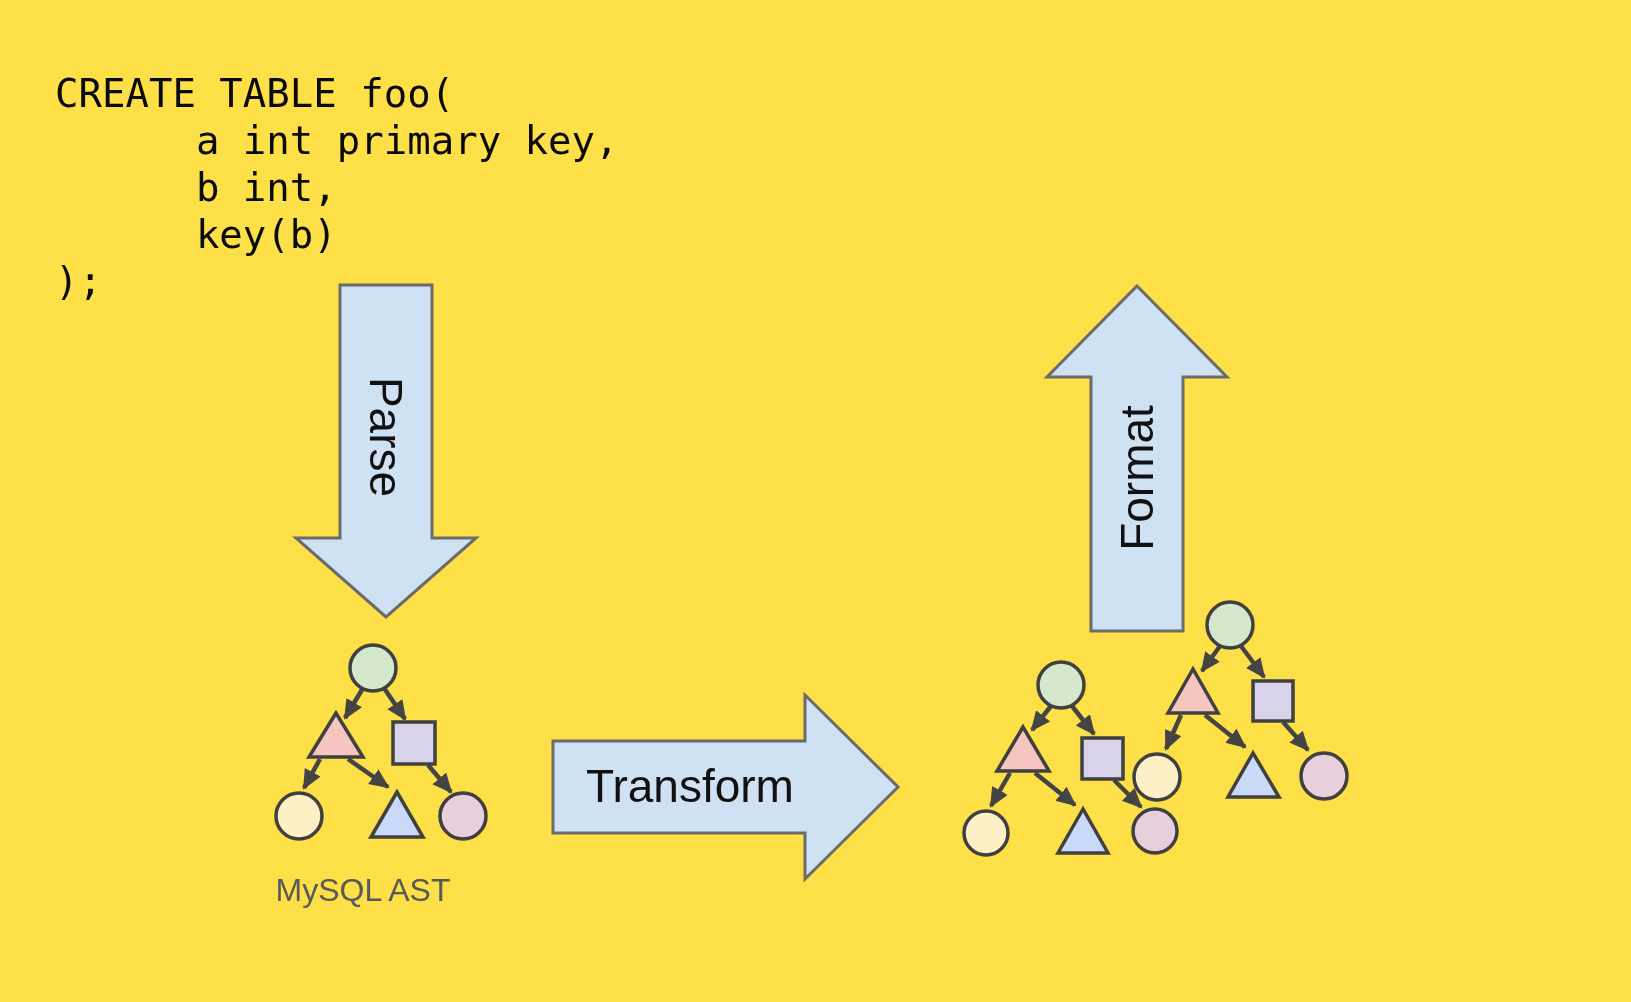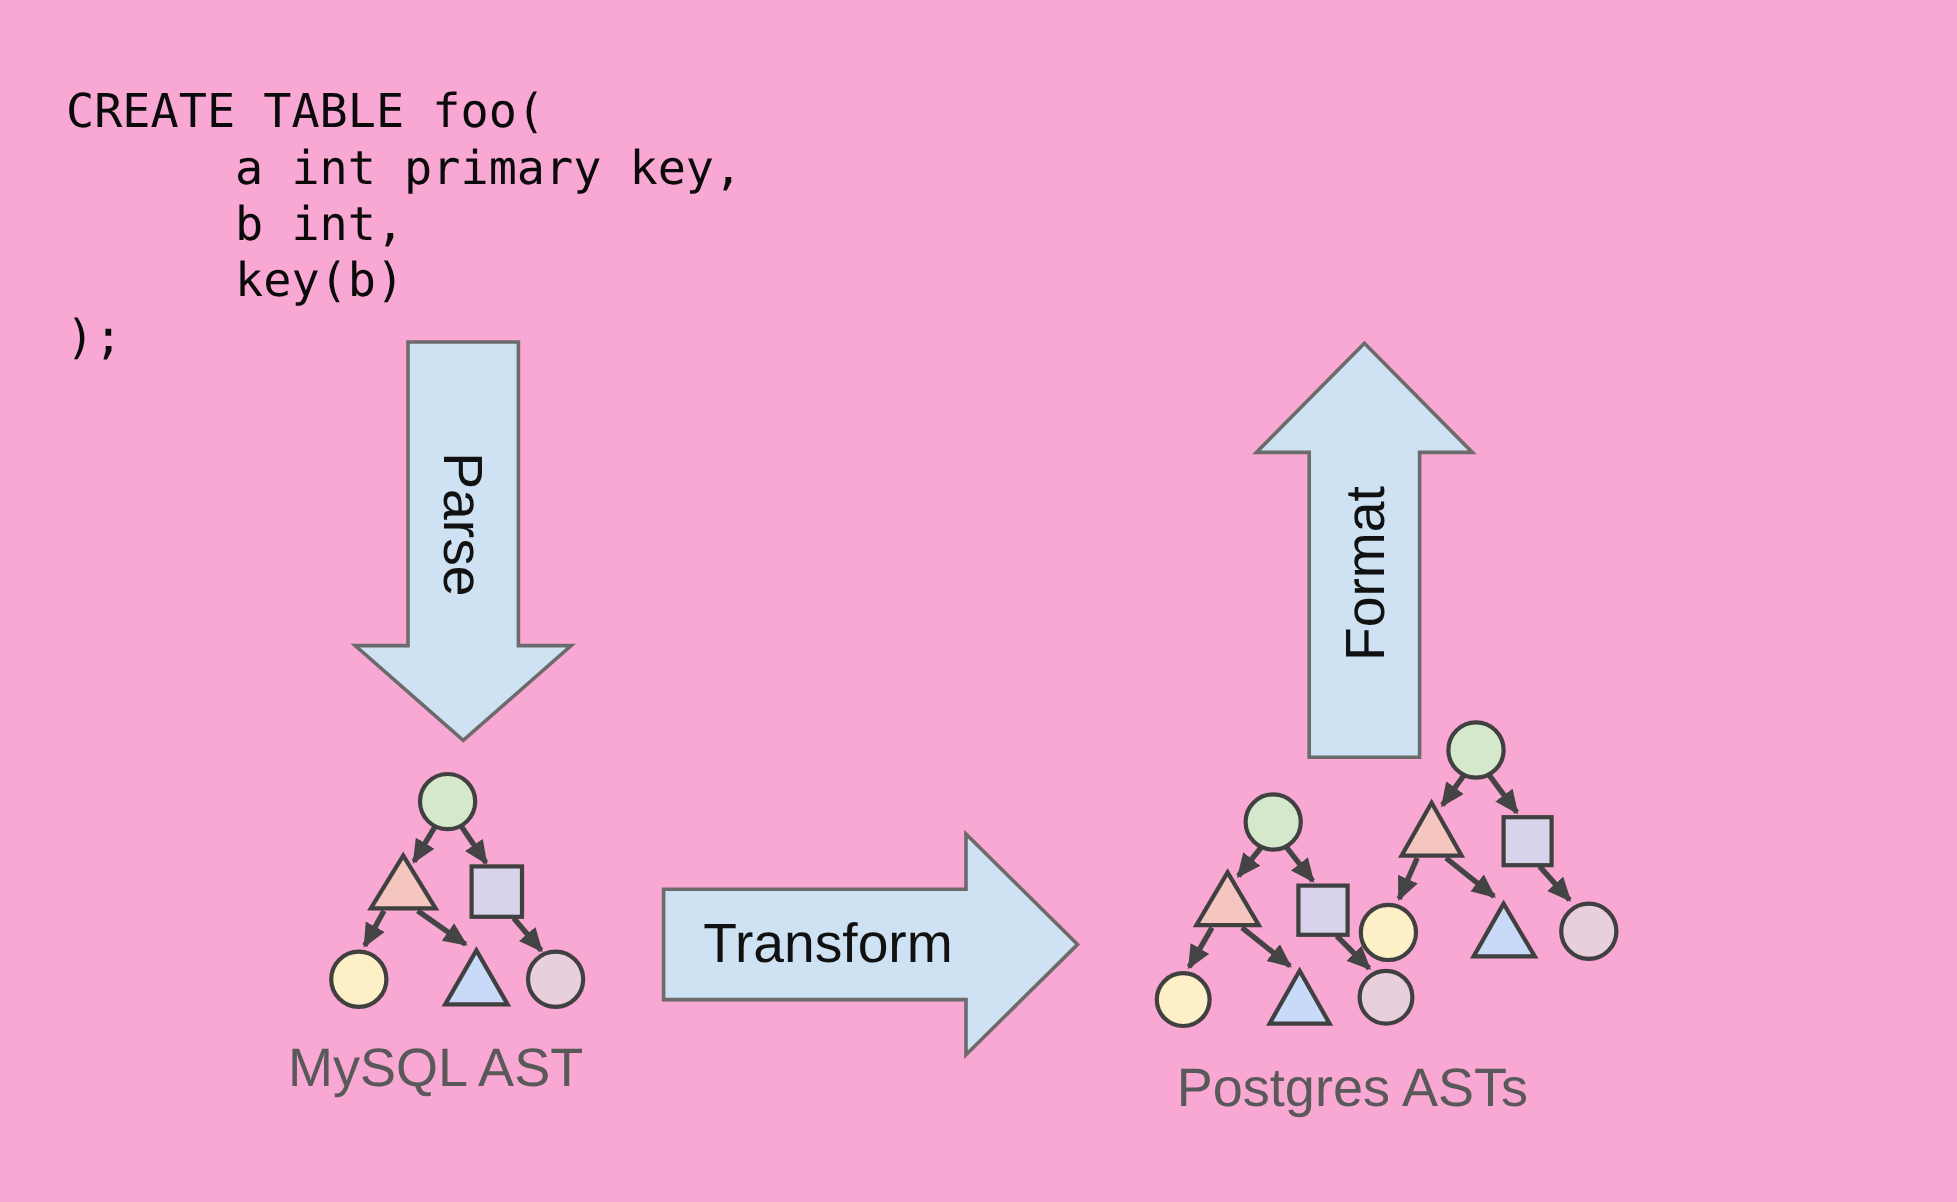--- a/index.html
+++ b/index.html
@@ -1,19 +1,19 @@
 <!DOCTYPE html>
 <html><head>
 <meta charset="utf-8">
 <style>
   html, body { margin:0; padding:0; background:#ffffff; }
   #canvas {
     position:relative;
     width:1631px; height:1002px;
-    background:#f9a8d4;
+    background:#fde047;
     overflow:hidden;
     font-family:"Liberation Sans", sans-serif;
   }
   pre.code {
     position:absolute; margin:0;
     font-family:"DejaVu Sans Mono","Liberation Mono",monospace;
     font-size:39px; line-height:47px;
     color:#0a0a0a;
     white-space:pre;
   }
@@ -28,21 +28,21 @@
     font-size:46px; color:#111111;
     white-space:nowrap;
   }
   #parse-label     { left:386px;  top:437px; transform:translate(-50%,-50%) rotate(90deg); }
   #format-label    { left:1137px; top:478px; transform:translate(-50%,-50%) rotate(-90deg); }
   #transform-label { left:690px;  top:786px; transform:translate(-50%,-50%);text-align:center; }
 
   .caption {
     position:absolute;
     font-family:"Liberation Sans", sans-serif;
-    font-size:45px; color:#595959;
+    font-size:32px; color:#595959;
     white-space:nowrap;
     transform:translate(-50%,-50%);
   }
   #mysql-caption    { left:363px;  top:890px; }
   #postgres-caption { left:1127px; top:907px; }
 </style>
 </head>
 <body>
 
 <div id="canvas">
@@ -105,15 +105,14 @@
   </svg>
 
   <div id="parse-label" class="arrow-label">Parse</div>
 
   <div id="transform-label" class="arrow-label">Transform</div>
 
   <div id="format-label" class="arrow-label">Format</div>
 
   <div id="mysql-caption" class="caption">MySQL AST</div>
 
-  <div id="postgres-caption" class="caption">Postgres ASTs</div>
 
 </div>
 
 </body></html>

